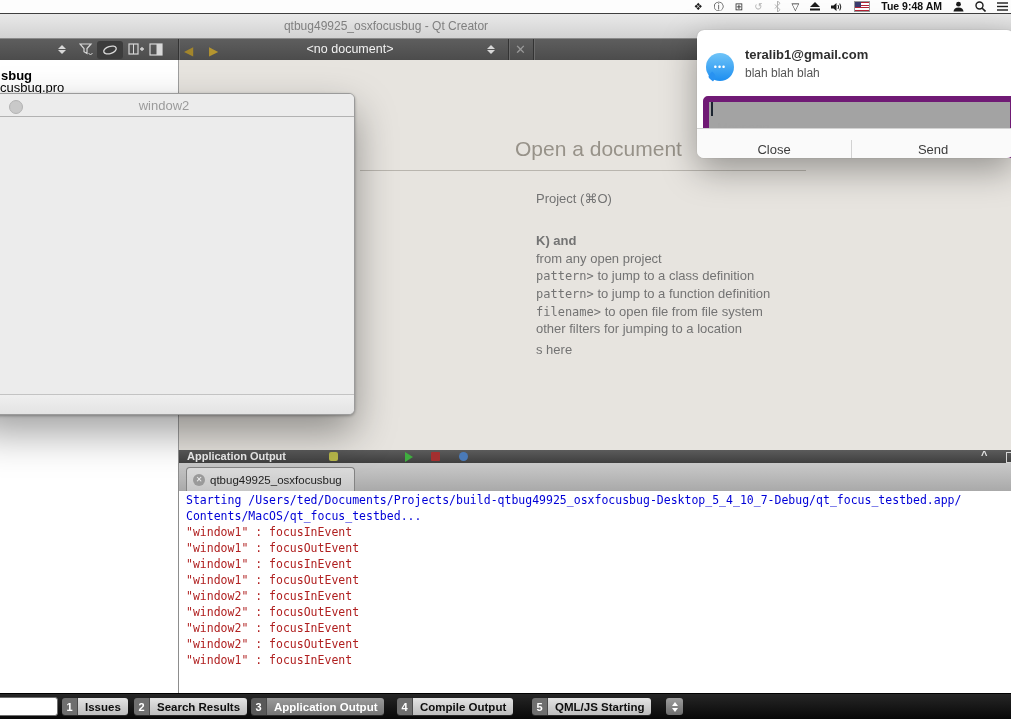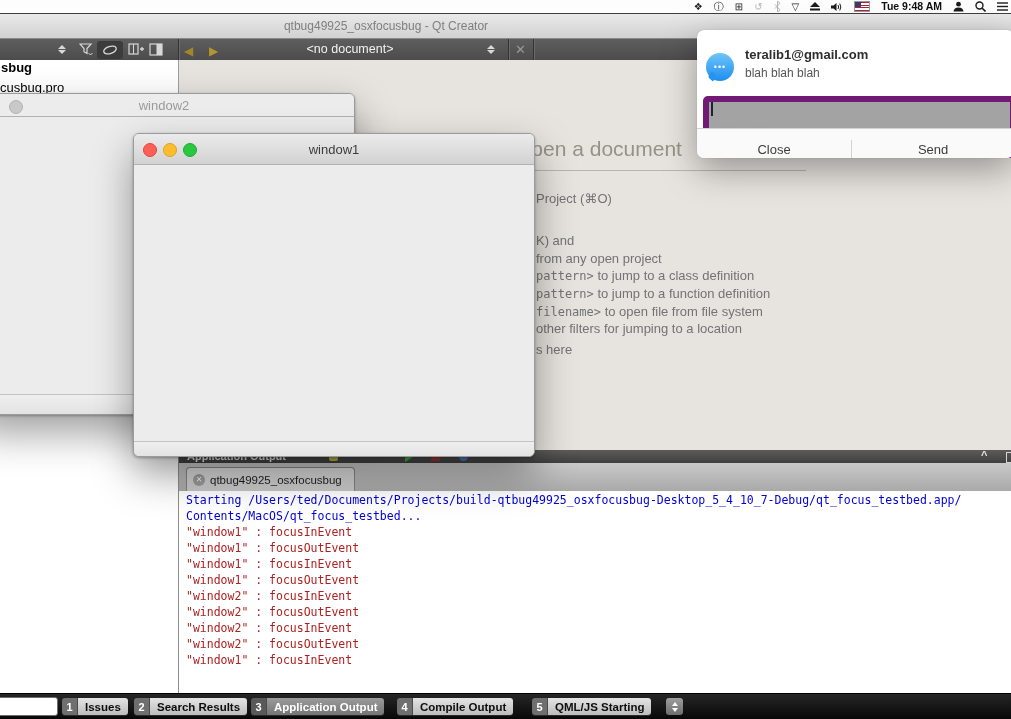--- a/index.html
+++ b/index.html
@@ -226,30 +226,30 @@
     <span class="tb-ic stepper-glyph" style="left:487px;top:6px;">
         <i class="up"></i>
         <i class="dn"></i>
       </span>
     <span class="tb-sep" style="left:508px;"></span>
     <span class="doc-close">✕</span>
     <span class="tb-sep" style="left:533px;"></span>
   </div>
 
   <div class="projects">
-    <div class="proj-item" style="top:0;font-weight:bold;">sbug</div>
+    <div class="proj-item" style="top:8px;font-weight:bold;">sbug</div>
     <div class="proj-item" style="top:20px;left:0;">cusbug.pro</div>
   </div>
 
   <div class="editor">
     <div class="ed-heading">Open a document</div>
     <div class="ed-hr"></div>
     <div id="hints">
         <div class="hint" style="top: 131px;"><span class="mono"></span><span>Project (⌘O)</span></div>
-        <div class="hint" style="top: 173px;"><span class="mono"></span><span>K) and</span></div>
+        <div class="hint" style="top: 173px; font-weight: bold;"><span class="mono"></span><span>K) and</span></div>
         <div class="hint" style="top: 191px;"><span class="mono"></span><span>from any open project</span></div>
         <div class="hint" style="top: 208px;"><span class="mono">pattern&gt;</span><span> to jump to a class definition</span></div>
         <div class="hint" style="top: 226px;"><span class="mono">pattern&gt;</span><span> to jump to a function definition</span></div>
         <div class="hint" style="top: 244px;"><span class="mono">filename&gt;</span><span> to open file from file system</span></div>
         <div class="hint" style="top: 261px;"><span class="mono"></span><span>other filters for jumping to a location</span></div>
         <div class="hint" style="top: 282px;"><span class="mono"></span><span>s here</span></div>
       </div>
   </div>
 
   <div class="outpanel">
@@ -285,30 +285,20 @@
 
   <div class="win win2">
     <div class="win-tb">
       <span class="tl" style="left:35px;top:6px;width:12px;height:12px;background:#c9c9c9;border:1px solid #b3b3b3;"></span>
       <span class="win-title">window2</span>
     </div>
     <div class="win-content" style="top:23px;bottom:20px;"></div>
     <div class="win-foot" style="height:19px;"></div>
   </div>
 
-  <div class="win win1">
-    <div class="win-tb">
-      <span class="tl" style="left:9px;top:9px;width:12px;height:12px;background:#ff5f57;border:1px solid #e0443e;"></span>
-      <span class="tl" style="left:29px;top:9px;width:12px;height:12px;background:#febc2e;border:1px solid #dea123;"></span>
-      <span class="tl" style="left:49px;top:9px;width:12px;height:12px;background:#28c840;border:1px solid #1dad2b;"></span>
-      <span class="win-title">window1</span>
-    </div>
-    <div class="win-content" style="top:31px;bottom:15px;"></div>
-    <div class="win-foot" style="height:14px;"></div>
-  </div>
 
   <div class="popup">
     <div class="pp-icon">•••</div>
     <div class="pp-title">teralib1@gmail.com</div>
     <div class="pp-body">blah blah blah</div>
     <input class="pp-input" placeholder="Message" style="">
     <span class="pp-caret"></span>
     <div class="pp-footer">
       <div class="pp-btn">Close</div>
       <div class="pp-btn send">Send</div>

